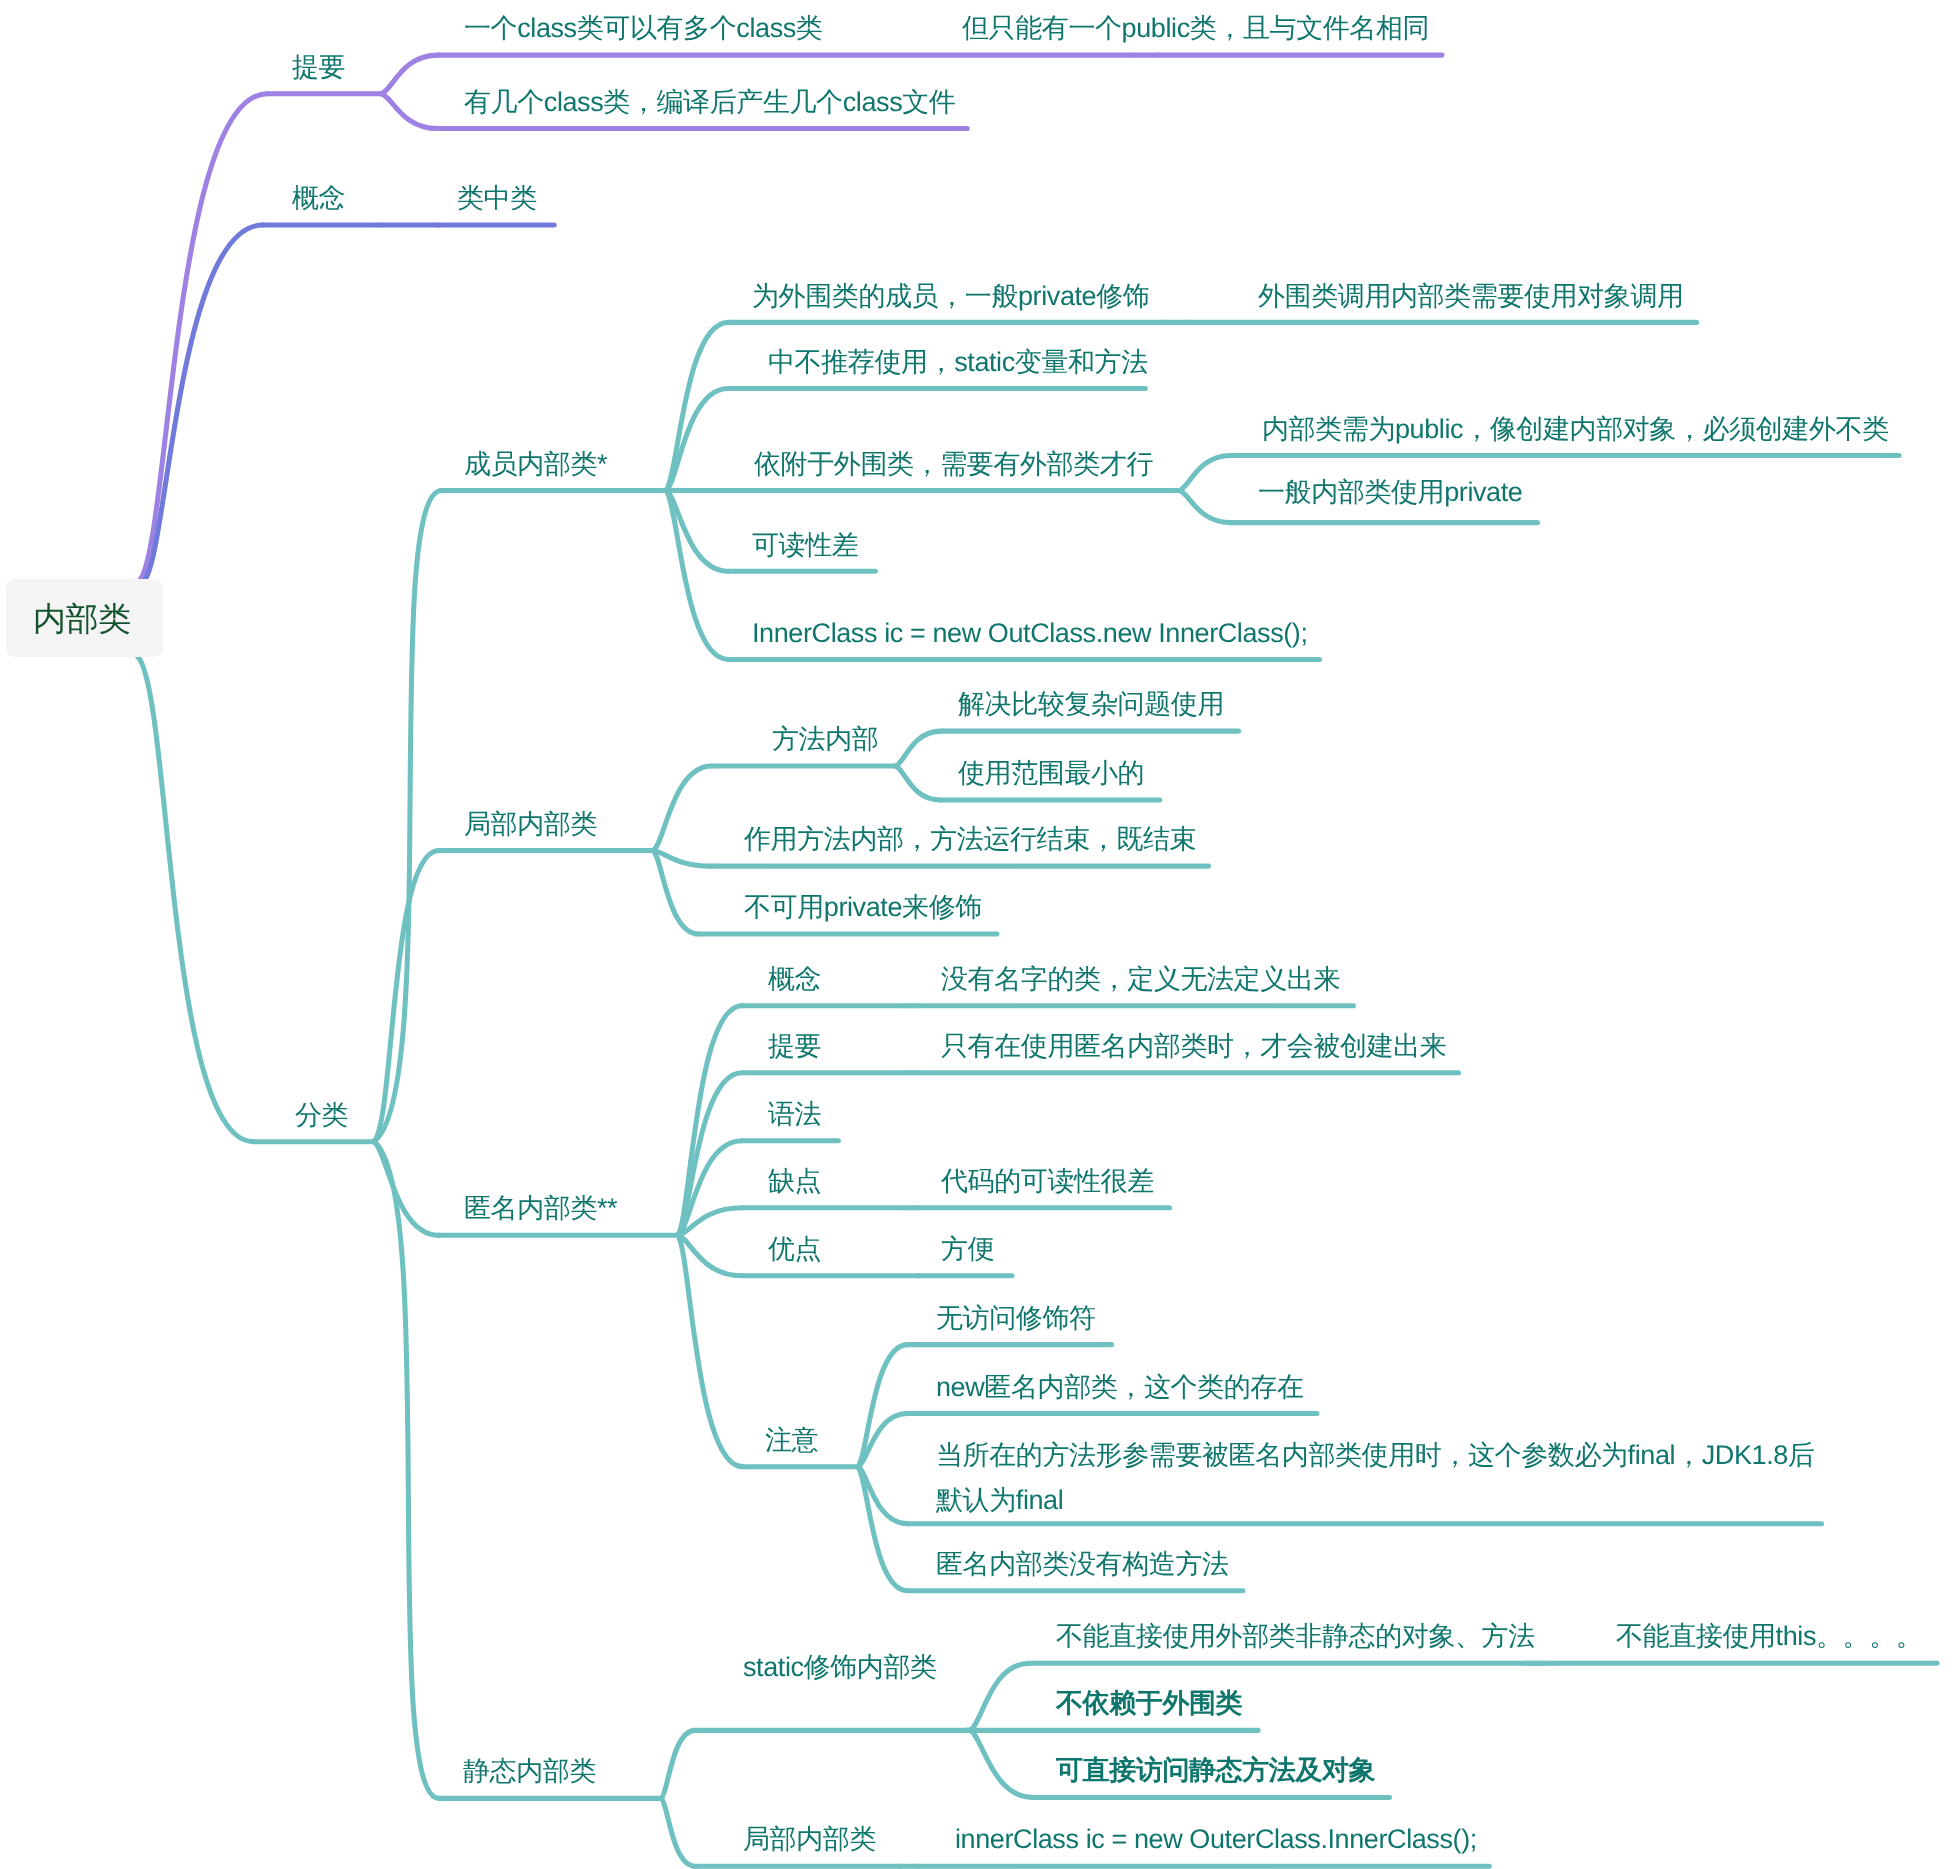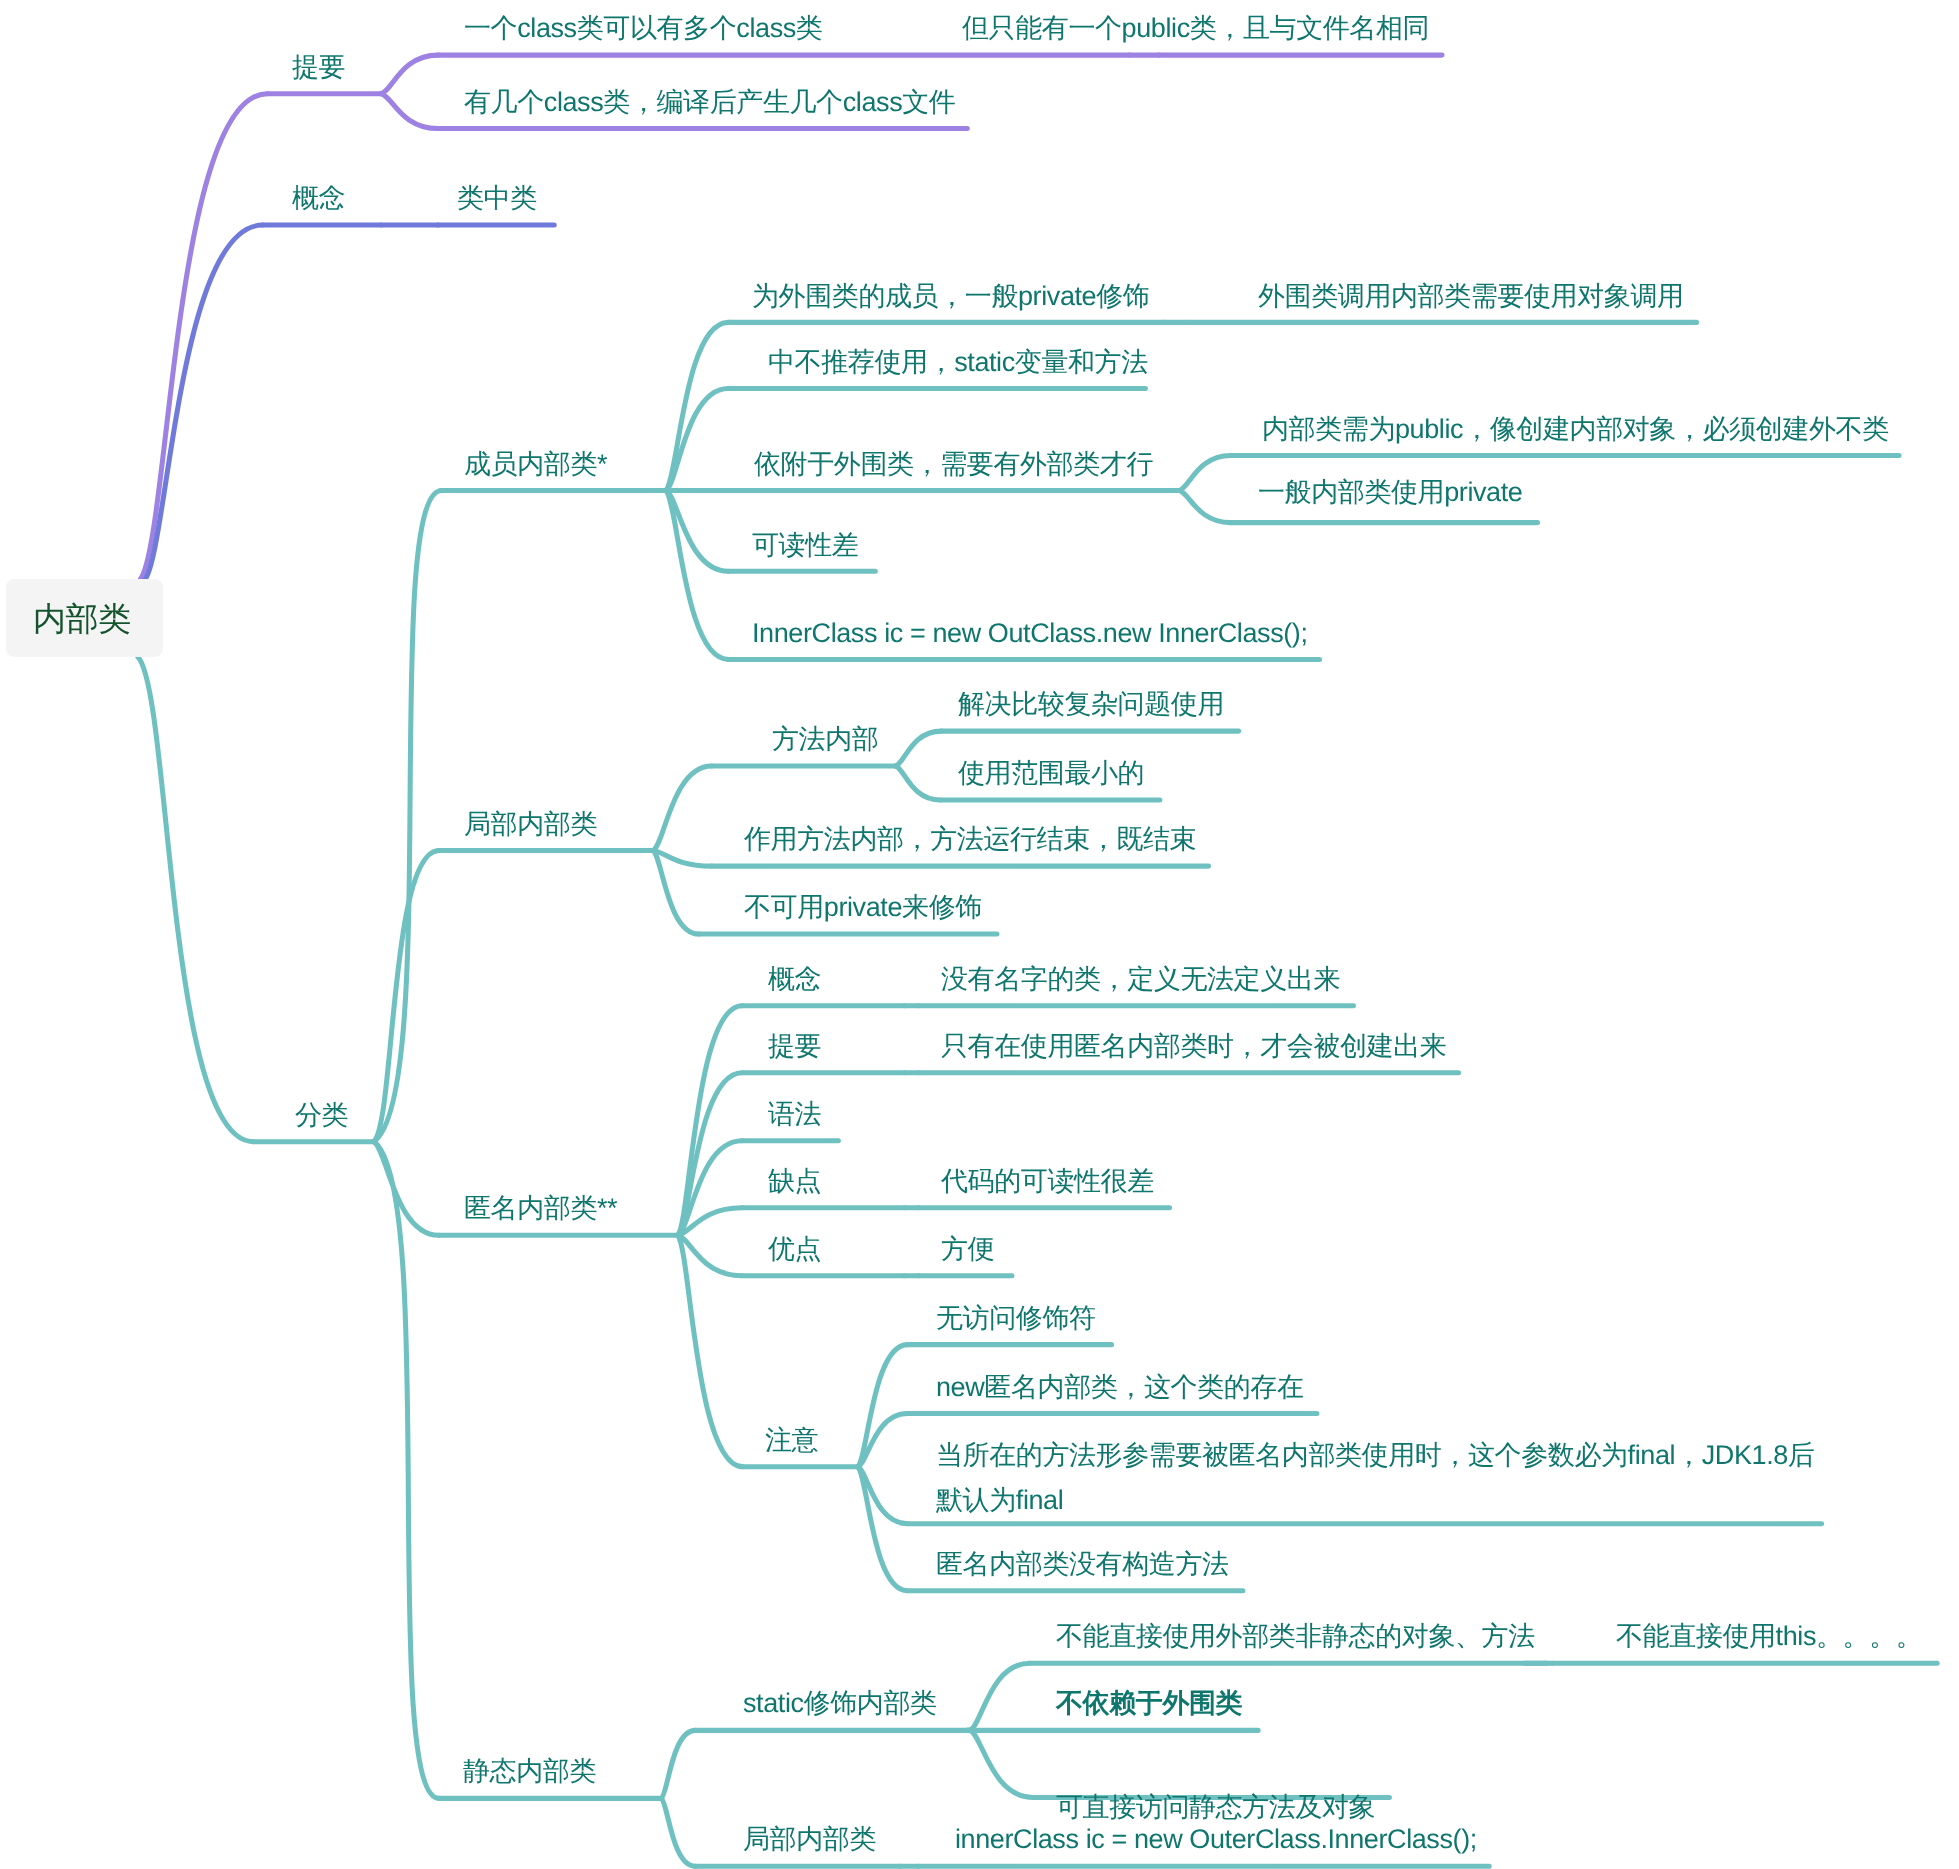--- a/index.html
+++ b/index.html
@@ -146,22 +146,22 @@
       <div class="nodelabel" style="left: 941px; top: 1159px;">代码的可读性很差</div>
       <div class="nodelabel" style="left: 768px; top: 1227px;">优点</div>
       <div class="nodelabel" style="left: 941px; top: 1227px;">方便</div>
       <div class="nodelabel" style="left: 765px; top: 1418px;">注意</div>
       <div class="nodelabel" style="left: 936px; top: 1296px;">无访问修饰符</div>
       <div class="nodelabel" style="left: 936px; top: 1365px;">new匿名内部类，这个类的存在</div>
       <div class="nodelabel" style="left: 936px; top: 1433px;">当所在的方法形参需要被匿名内部类使用时，这个参数必为final，JDK1.8后
 默认为final</div>
       <div class="nodelabel" style="left: 936px; top: 1542px;">匿名内部类没有构造方法</div>
       <div class="nodelabel" style="left: 463px; top: 1749px;">静态内部类</div>
-      <div class="nodelabel" style="left: 743px; top: 1681px;">static修饰内部类</div>
+      <div class="nodelabel" style="left: 743px; top: 1645px;">static修饰内部类</div>
       <div class="nodelabel" style="left: 1056px; top: 1614px;">不能直接使用外部类非静态的对象、方法</div>
       <div class="nodelabel" style="left: 1616px; top: 1614px;">不能直接使用this。。。。</div>
       <div class="nodelabel" style="left: 1056px; top: 1681px; font-weight: bold;">不依赖于外围类</div>
-      <div class="nodelabel" style="left: 1056px; top: 1785px;">可直接访问静态方法及对象</div>
+      <div class="nodelabel" style="left: 1056px; top: 1748px; font-weight: bold;">可直接访问静态方法及对象</div>
       <div class="nodelabel" style="left: 743px; top: 1817px;">局部内部类</div>
       <div class="nodelabel" style="left: 955px; top: 1817px;">innerClass ic = new OuterClass.InnerClass();</div>
     </div>
 </div>
 
 
 </body></html>

